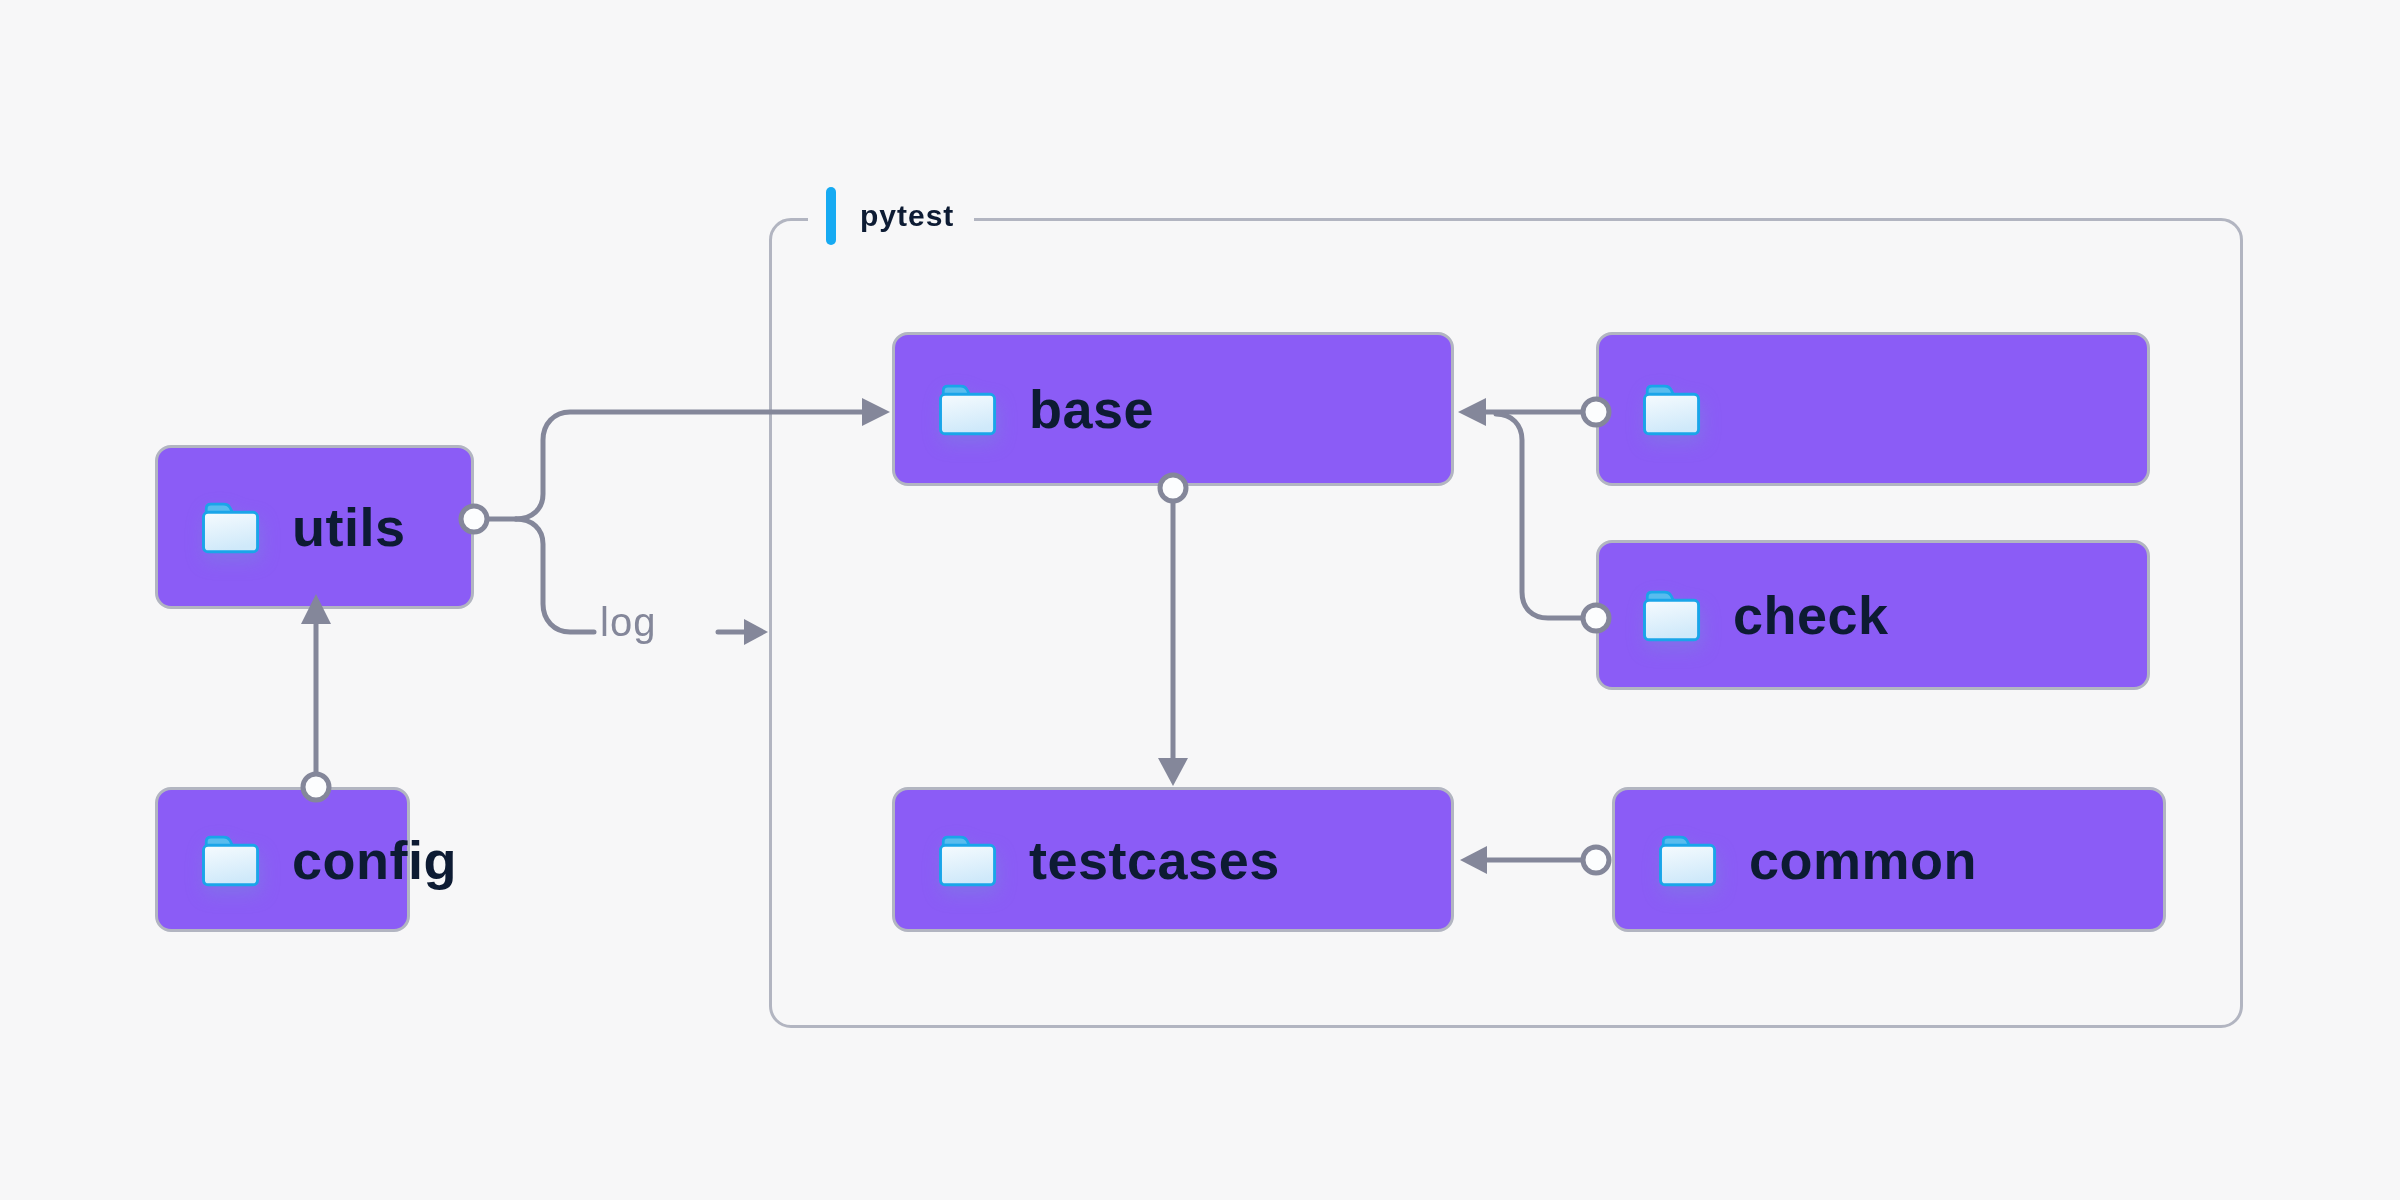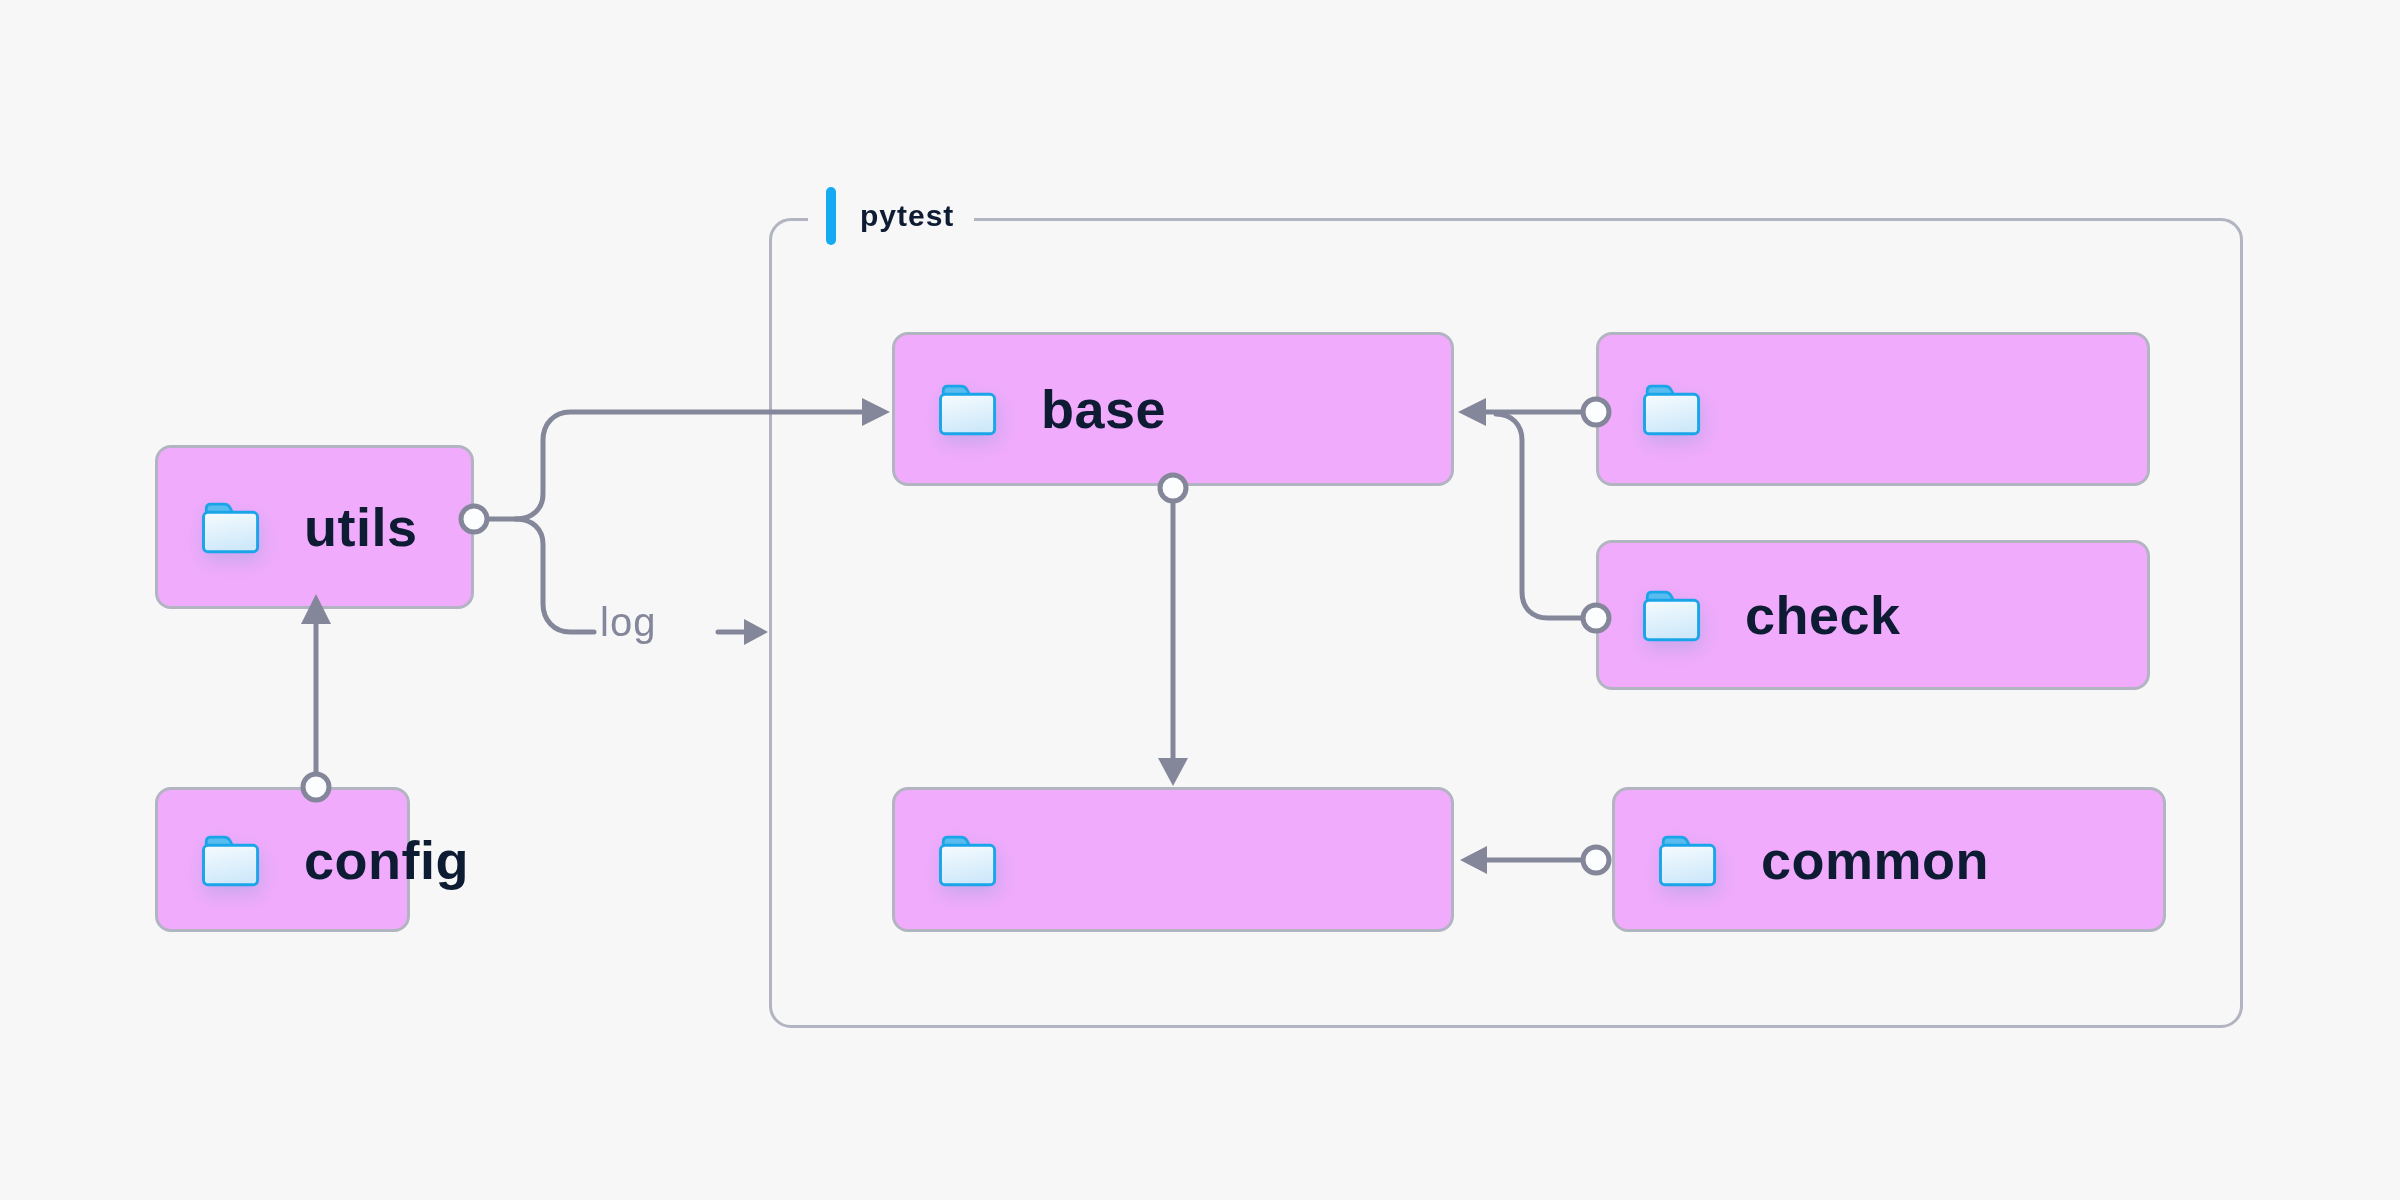--- a/index.html
+++ b/index.html
@@ -30,26 +30,26 @@
     width:10px; height:58px; border-radius:5px;
     background:#16aaf2;
   }
   .group-title {
     font-size:30px; font-weight:700; color:#0d1b33; letter-spacing:1px;
   }
 
   
   .node {
     position:absolute;
-    background:#f0abfc;
+    background:#8b5cf6;
     border:3px solid #b2b5c1;
     border-radius:16px;
     box-sizing:border-box;
     display:flex; align-items:center;
-    padding-left:40px; gap:40px;
+    padding-left:40px; gap:28px;
     z-index:2;
   }
   .node-label {
     font-size:54px; font-weight:700; color:#0d1b33; letter-spacing:0.5px;
     white-space:nowrap;
   }
   .folder {
     width:66px; height:58px; flex:0 0 auto;
     filter:drop-shadow(2px 8px 9px rgba(110,160,205,0.30));
   }
@@ -132,20 +132,21 @@
     <rect x="6" y="15" width="59" height="43" rx="5" fill="url(#folderGrad)" stroke="#1aa5e9" stroke-width="3.2"></rect>
   </svg>
   <span class="node-label">check</span>
 </div>
 
 <div class="node" id="n-testcases">
   <svg class="folder" viewBox="0 0 72 62">
     <path d="M9,20 V11 q0,-5 5,-5 h14 q5,0 7,4 l5,10 z" fill="#58bcee" stroke="#1aa5e9" stroke-width="3"></path>
     <rect x="6" y="15" width="59" height="43" rx="5" fill="url(#folderGrad)" stroke="#1aa5e9" stroke-width="3.2"></rect>
   </svg>
+  <span class="node-label">testcases</span>
 </div>
 
 <div class="node" id="n-common">
   <svg class="folder" viewBox="0 0 72 62">
     <path d="M9,20 V11 q0,-5 5,-5 h14 q5,0 7,4 l5,10 z" fill="#58bcee" stroke="#1aa5e9" stroke-width="3"></path>
     <rect x="6" y="15" width="59" height="43" rx="5" fill="url(#folderGrad)" stroke="#1aa5e9" stroke-width="3.2"></rect>
   </svg>
   <span class="node-label">common</span>
 </div>
 

